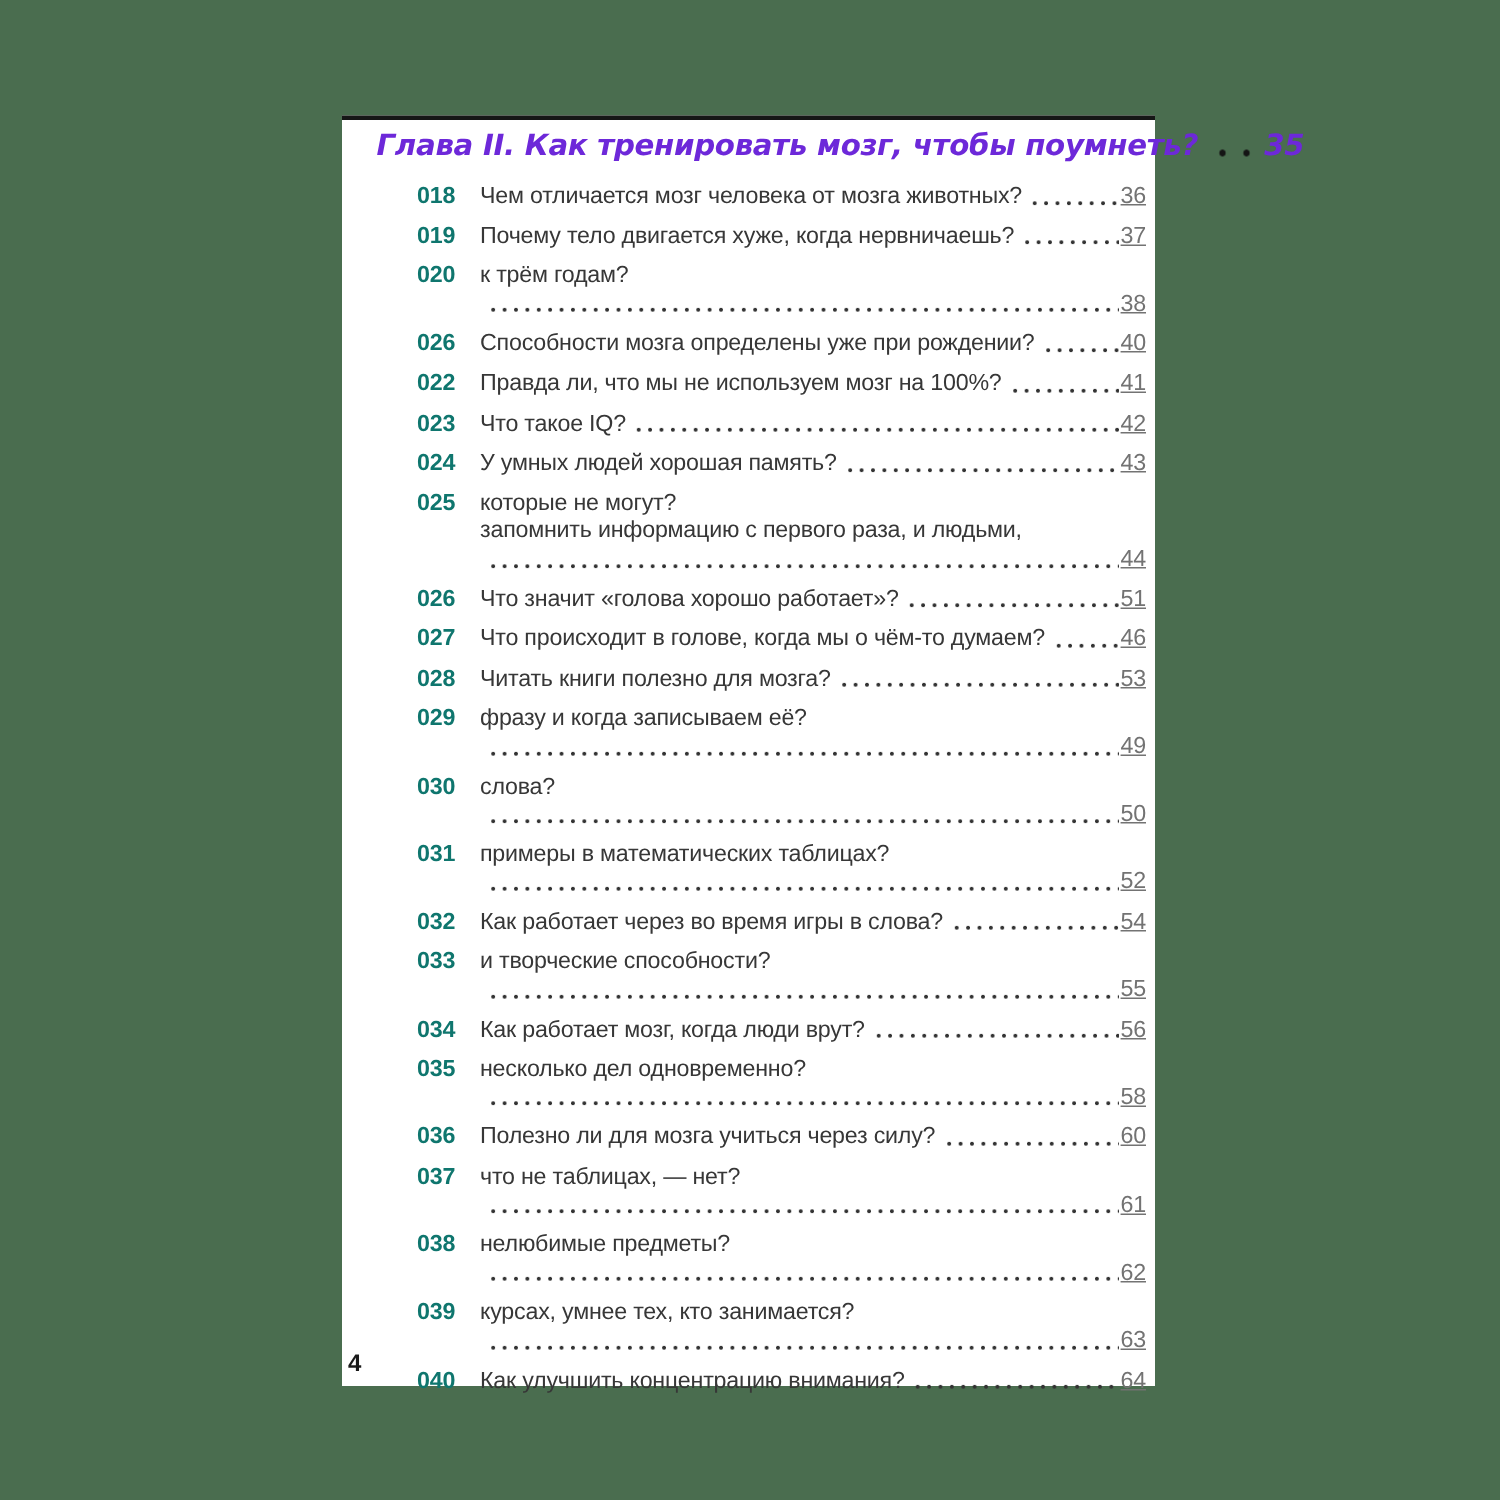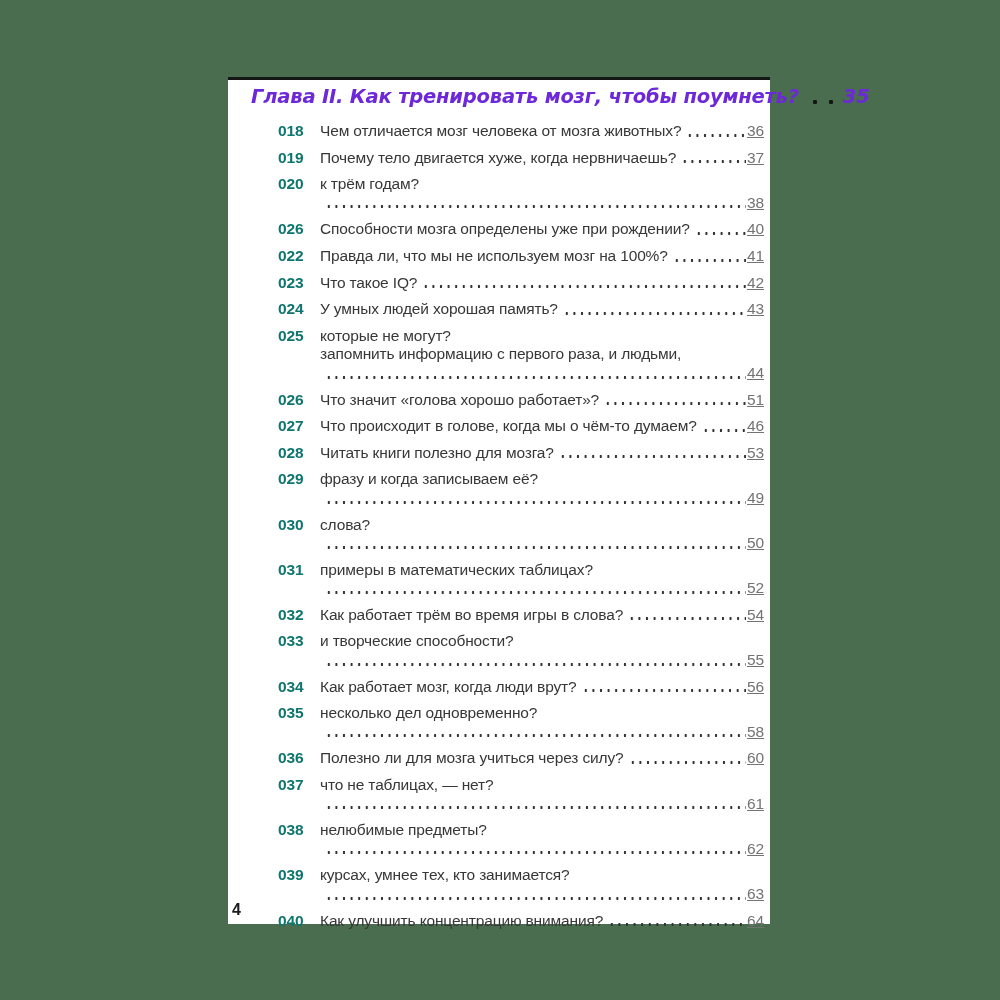--- a/index.html
+++ b/index.html
@@ -269,21 +269,21 @@
         <span class="dot-leader"></span>
         <span class="page-ref">52</span>
       </div>
     </div>
   </div>
 
   <div class="entry">
     <div class="num">032</div>
     <div class="body">
       <div class="lastline">
-        <span>Как работает трём во время игры в слова?</span>
+        <span>Как работает через во время игры в слова?</span>
         <span class="dot-leader"></span>
         <span class="page-ref">54</span>
       </div>
     </div>
   </div>
 
   <div class="entry">
     <div class="num">033</div>
     <div class="body">
       <div>и творческие способности?</div>

